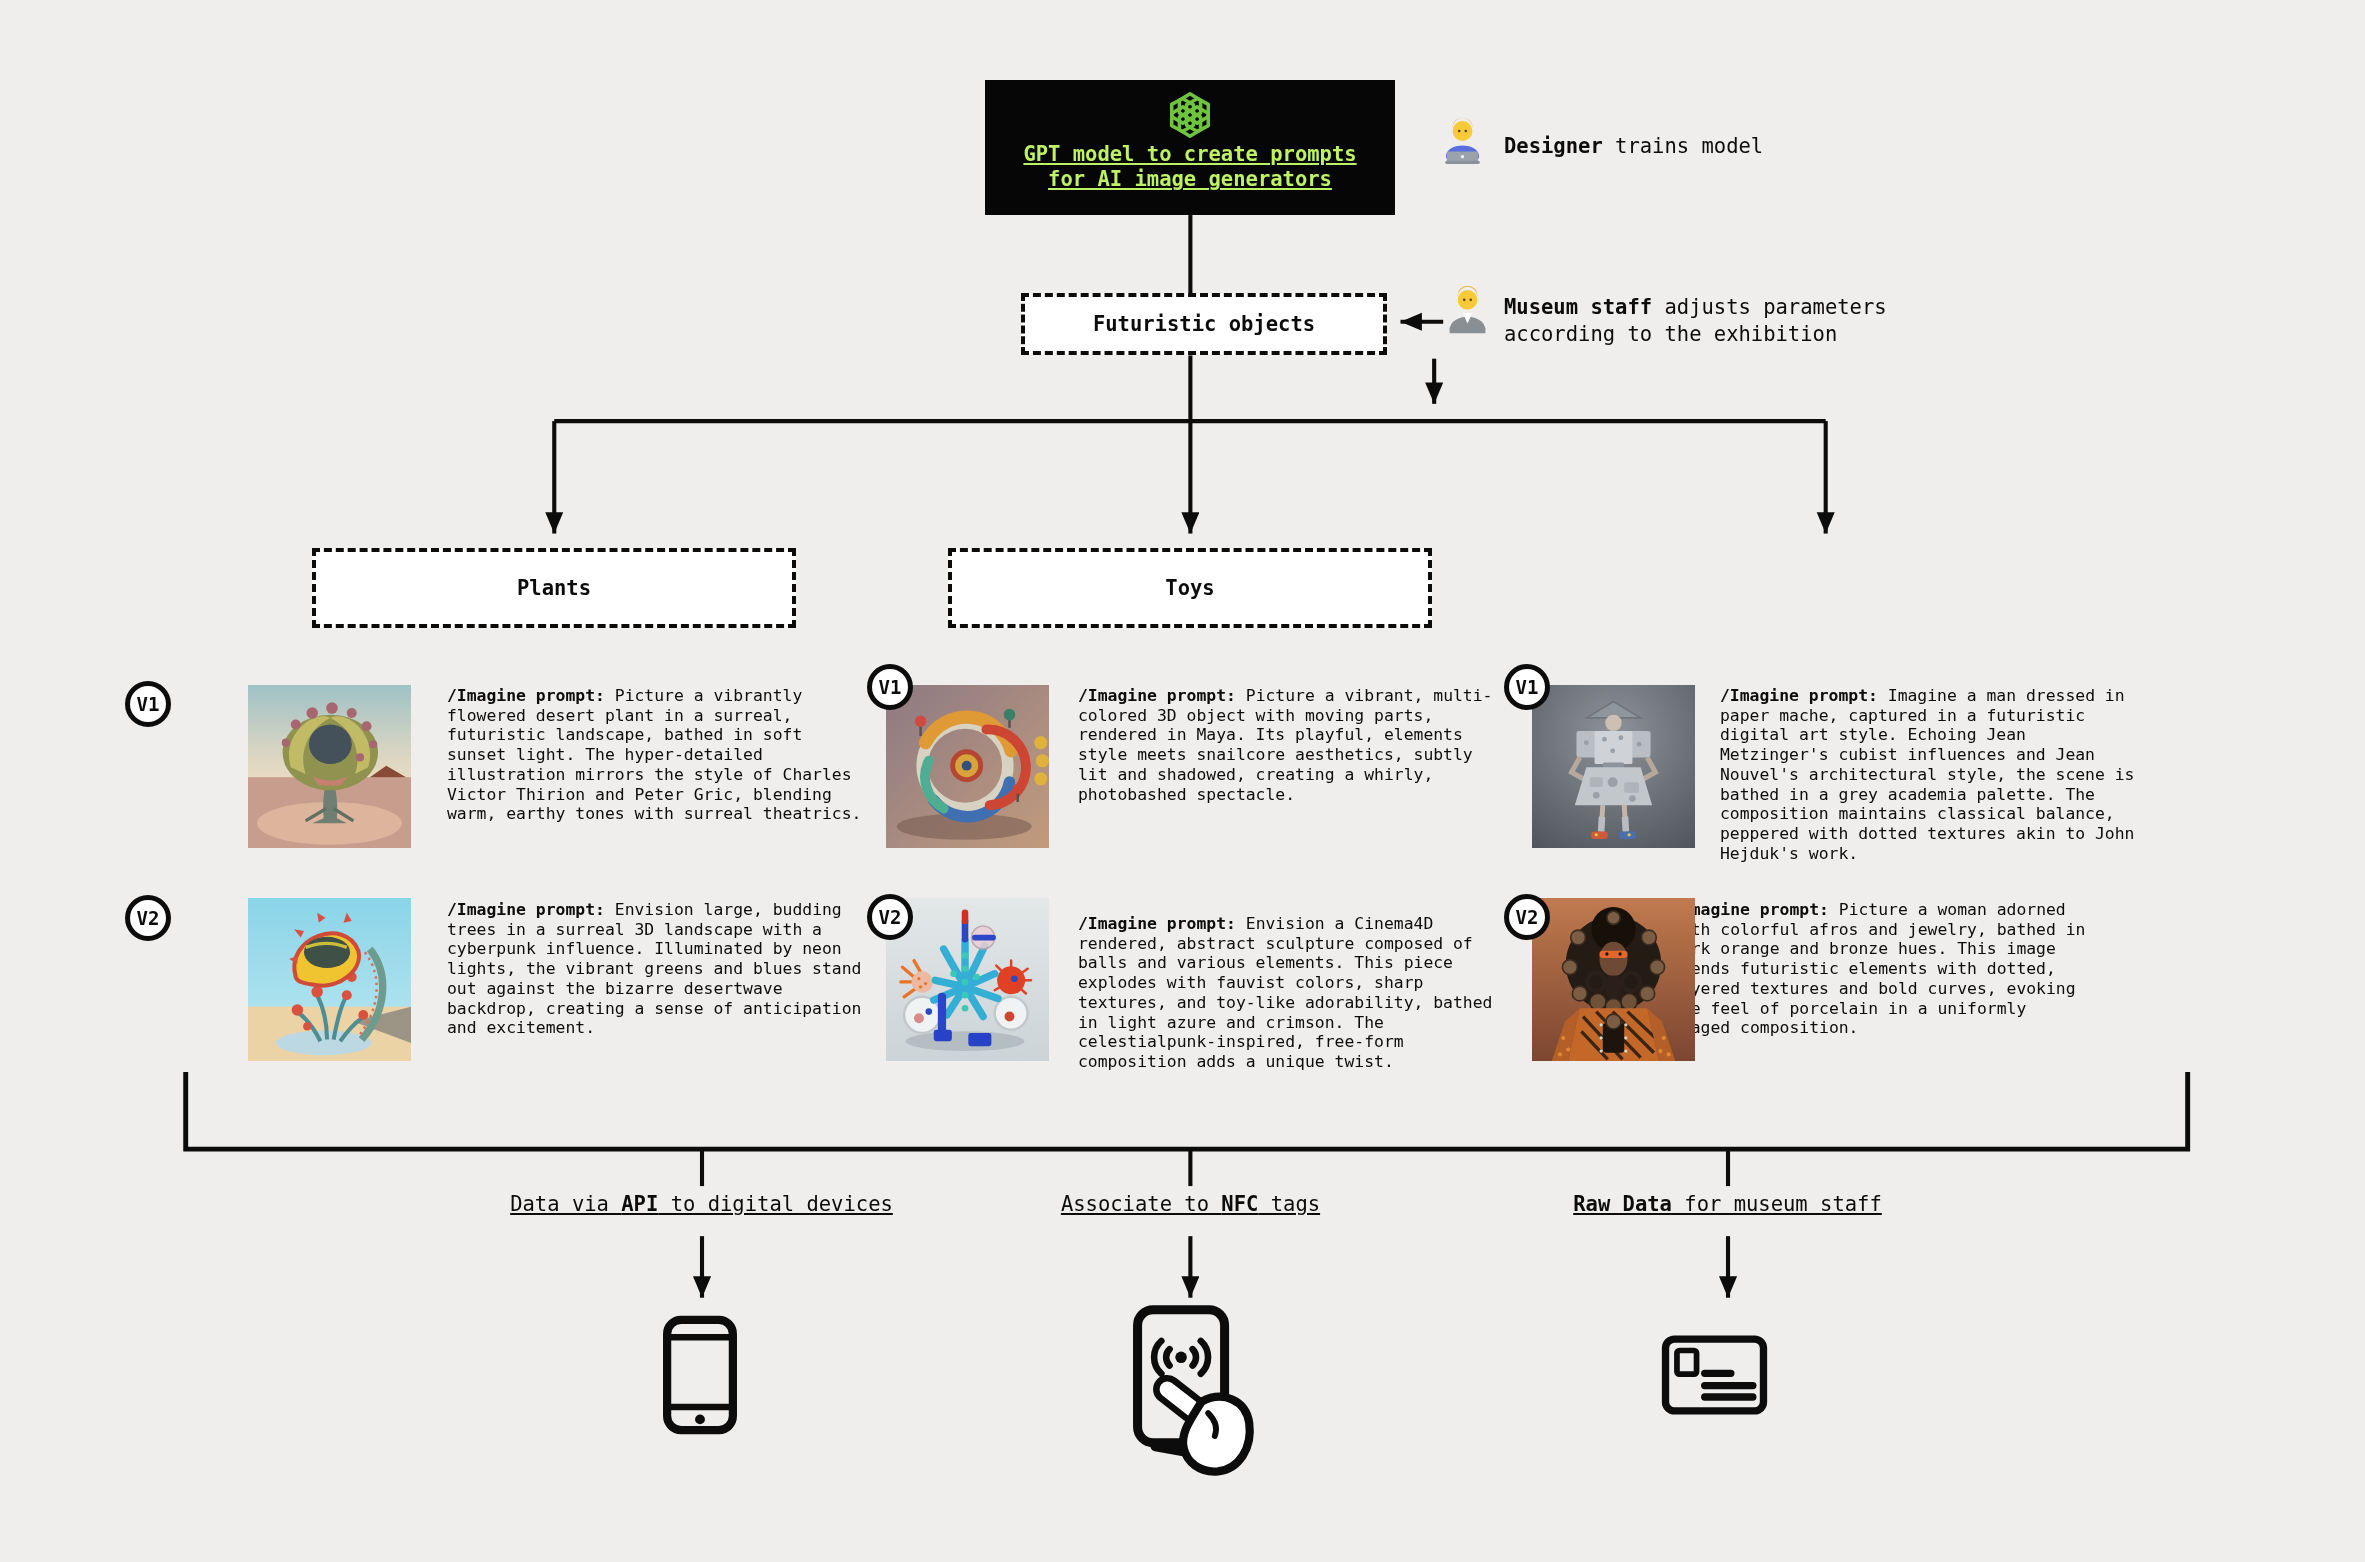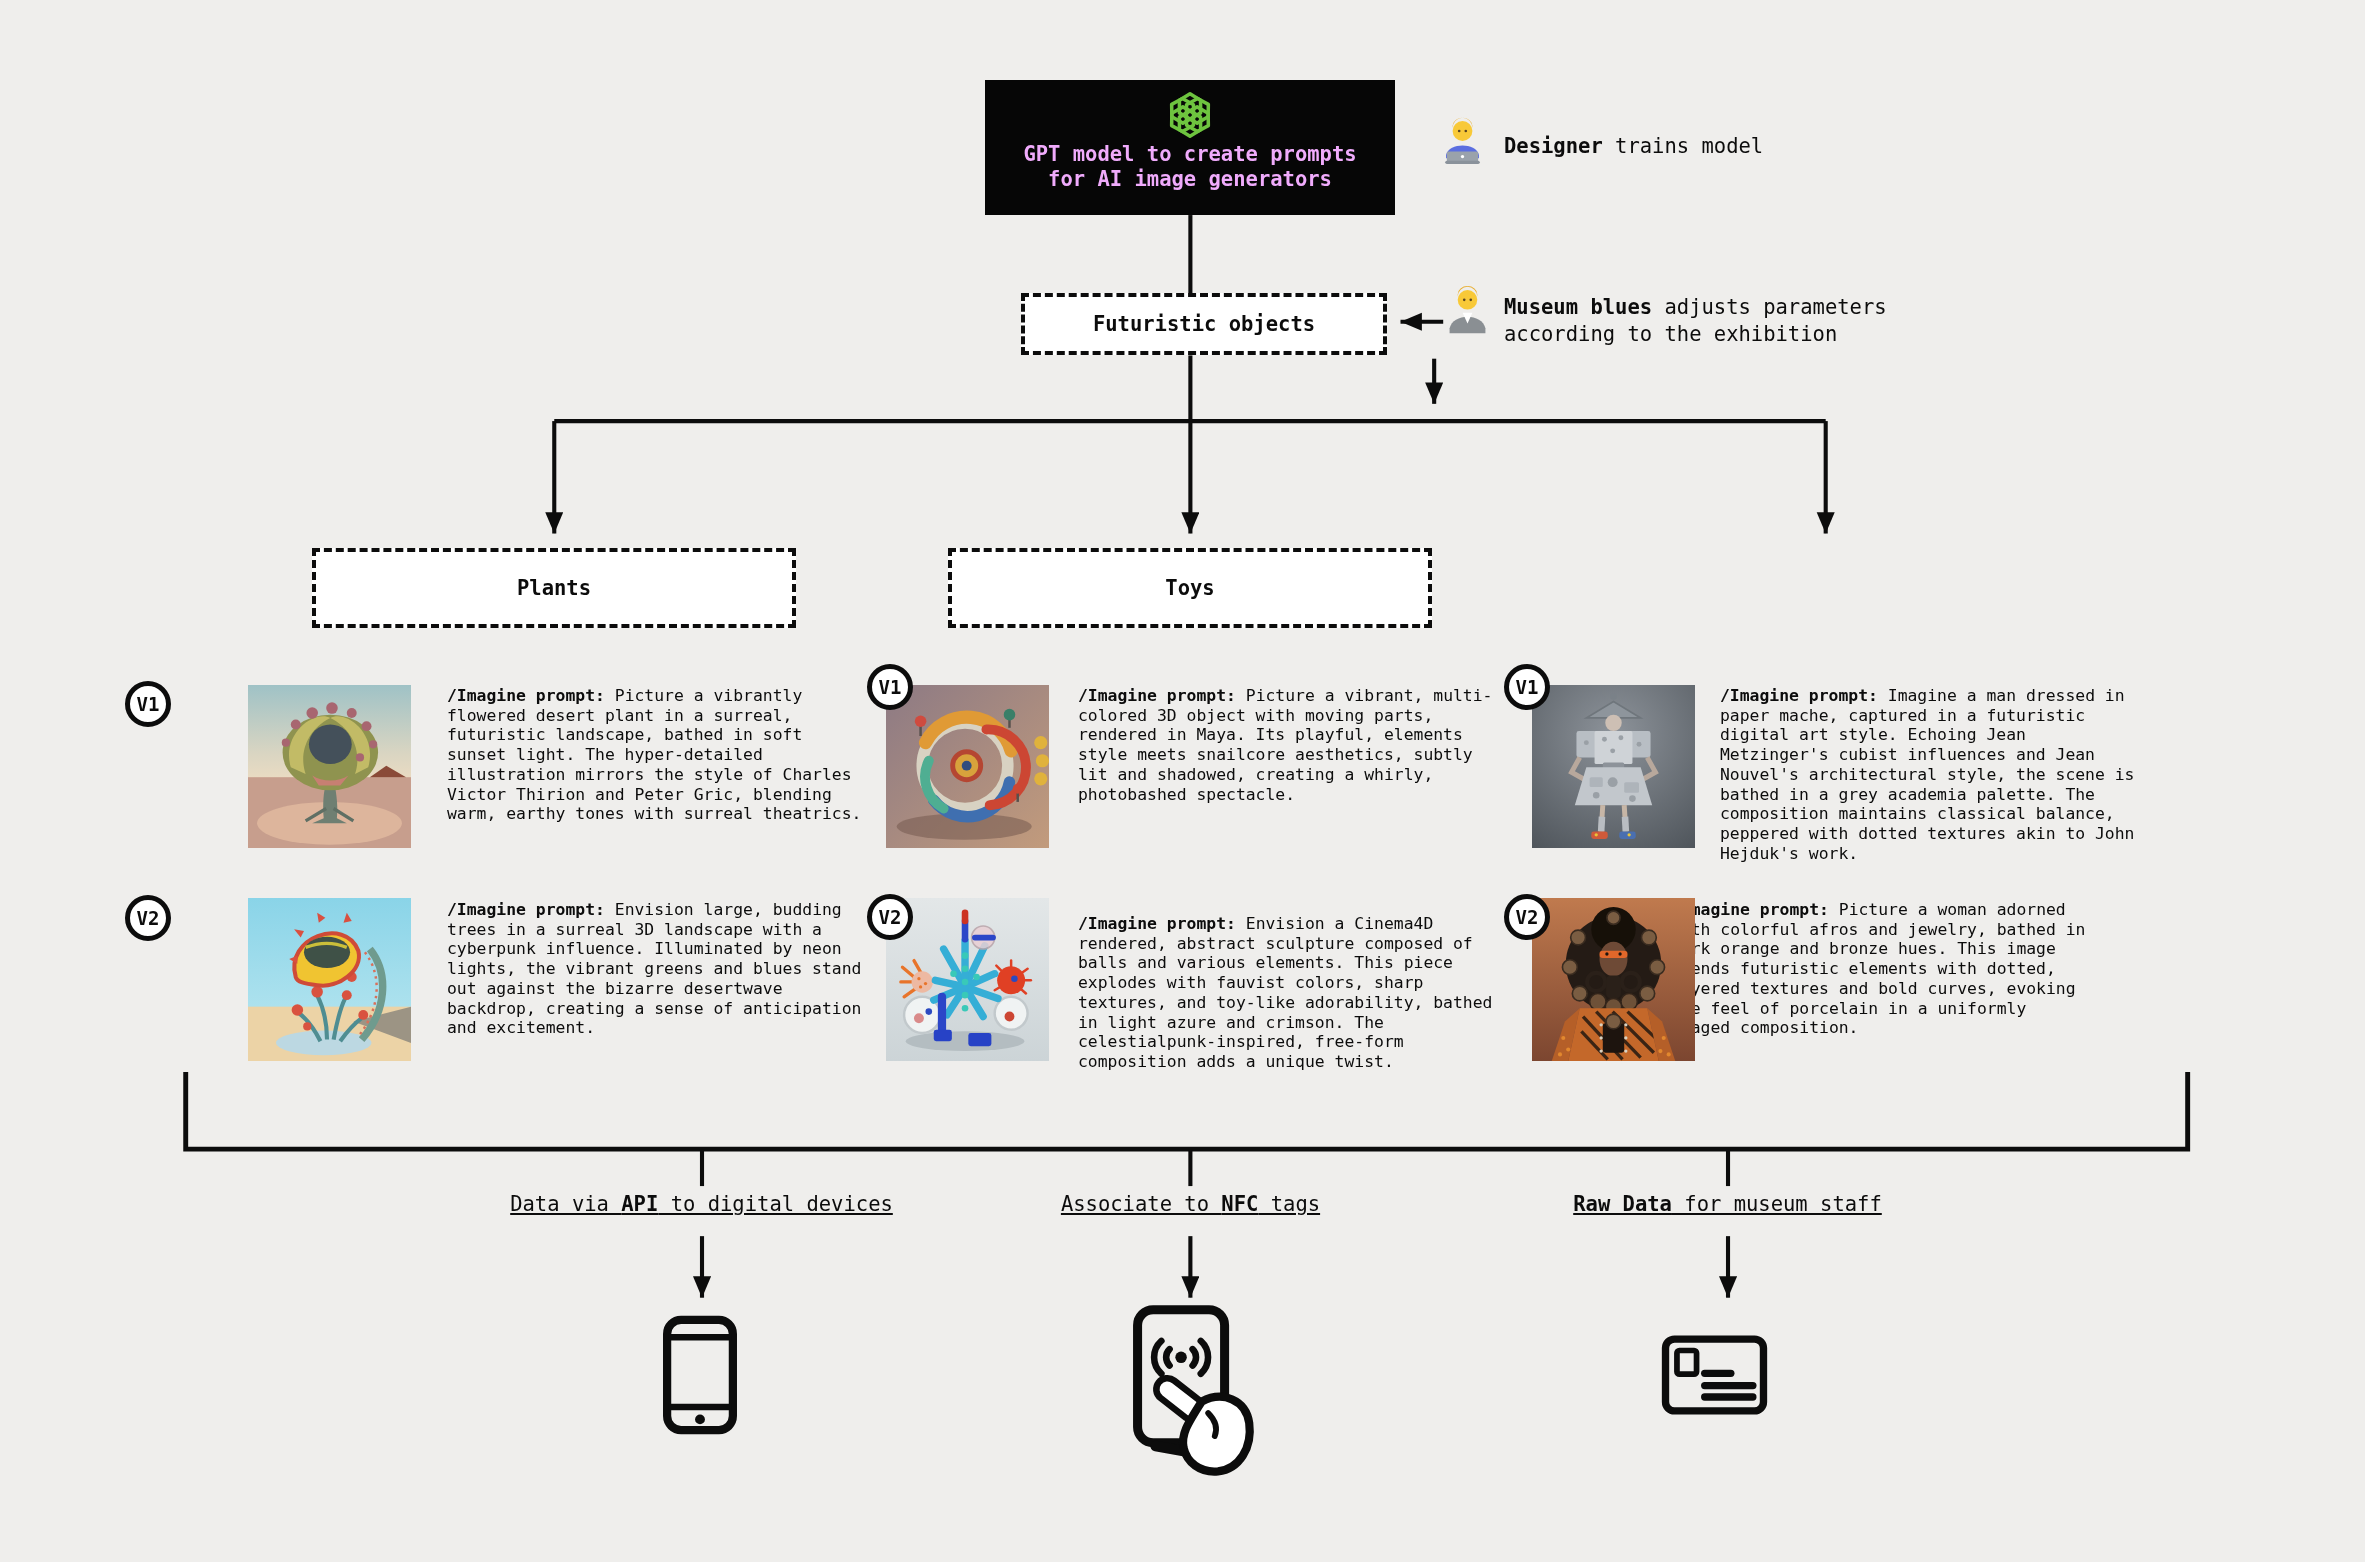--- a/index.html
+++ b/index.html
@@ -9,21 +9,21 @@
     font-family:"DejaVu Sans Mono", monospace;
     color:#0c0c0c;
   }
   #canvas{position:relative;width:2366px;height:1562px;overflow:hidden;background:#efeeec;}
   .abs{position:absolute;}
   svg{display:block;}
 
   
   .gptbox{
     left:985px;top:80px;width:410px;height:135px;
-    background:#060606;color:#f0abfc;text-align:center;
+    background:#060606;color:#bef264;text-align:center;text-decoration:underline;
   }
   .gptbox .logo{margin:10.7px auto 3.3px auto;}
   .gptbox .t{font-weight:700;font-size:20.5px;line-height:25.4px;letter-spacing:0;}
 
   
   .dashedbox{
     background:#ffffff;border:4.1px dashed #0c0c0c;
     display:flex;align-items:center;justify-content:center;
     font-weight:700;font-size:20.5px;
   }
@@ -123,21 +123,21 @@
 
   <svg class="abs" style="left:1441px;top:286px;" width="53" height="57" viewBox="0 0 64 70">
     <circle cx="32" cy="17" r="12" fill="#f8c938"></circle>
     <path d="M20,13 a12,12 0 0 1 24,0 l0,-3 a12,10 0 0 0 -24,0 Z" fill="#e8ae2e"></path>
     <circle cx="28" cy="17" r="1.6" fill="#5a4520"></circle>
     <circle cx="36" cy="17" r="1.6" fill="#5a4520"></circle>
     <path d="M10,52 C14,33 50,33 54,52 L54,58 L10,58 Z" fill="#8a8f93"></path>
     <path d="M26,33 L38,33 L32,46 Z" fill="#ffffff"></path>
   </svg>
   <div class="abs note" style="left:1504px;top:294px;width:410px;">
-    <strong>Museum blues</strong><span> adjusts parameters according to the exhibition</span>
+    <strong>Museum staff</strong><span> adjusts parameters according to the exhibition</span>
   </div>
 
   <div class="abs dashedbox cat" style="left:312px;">
     <span>Plants</span>
   </div>
   <div class="abs dashedbox cat" style="left:948px;">
     <span>Toys</span>
   </div>
 
   <div class="abs vbadge" style="left:125px;top:681px;">

